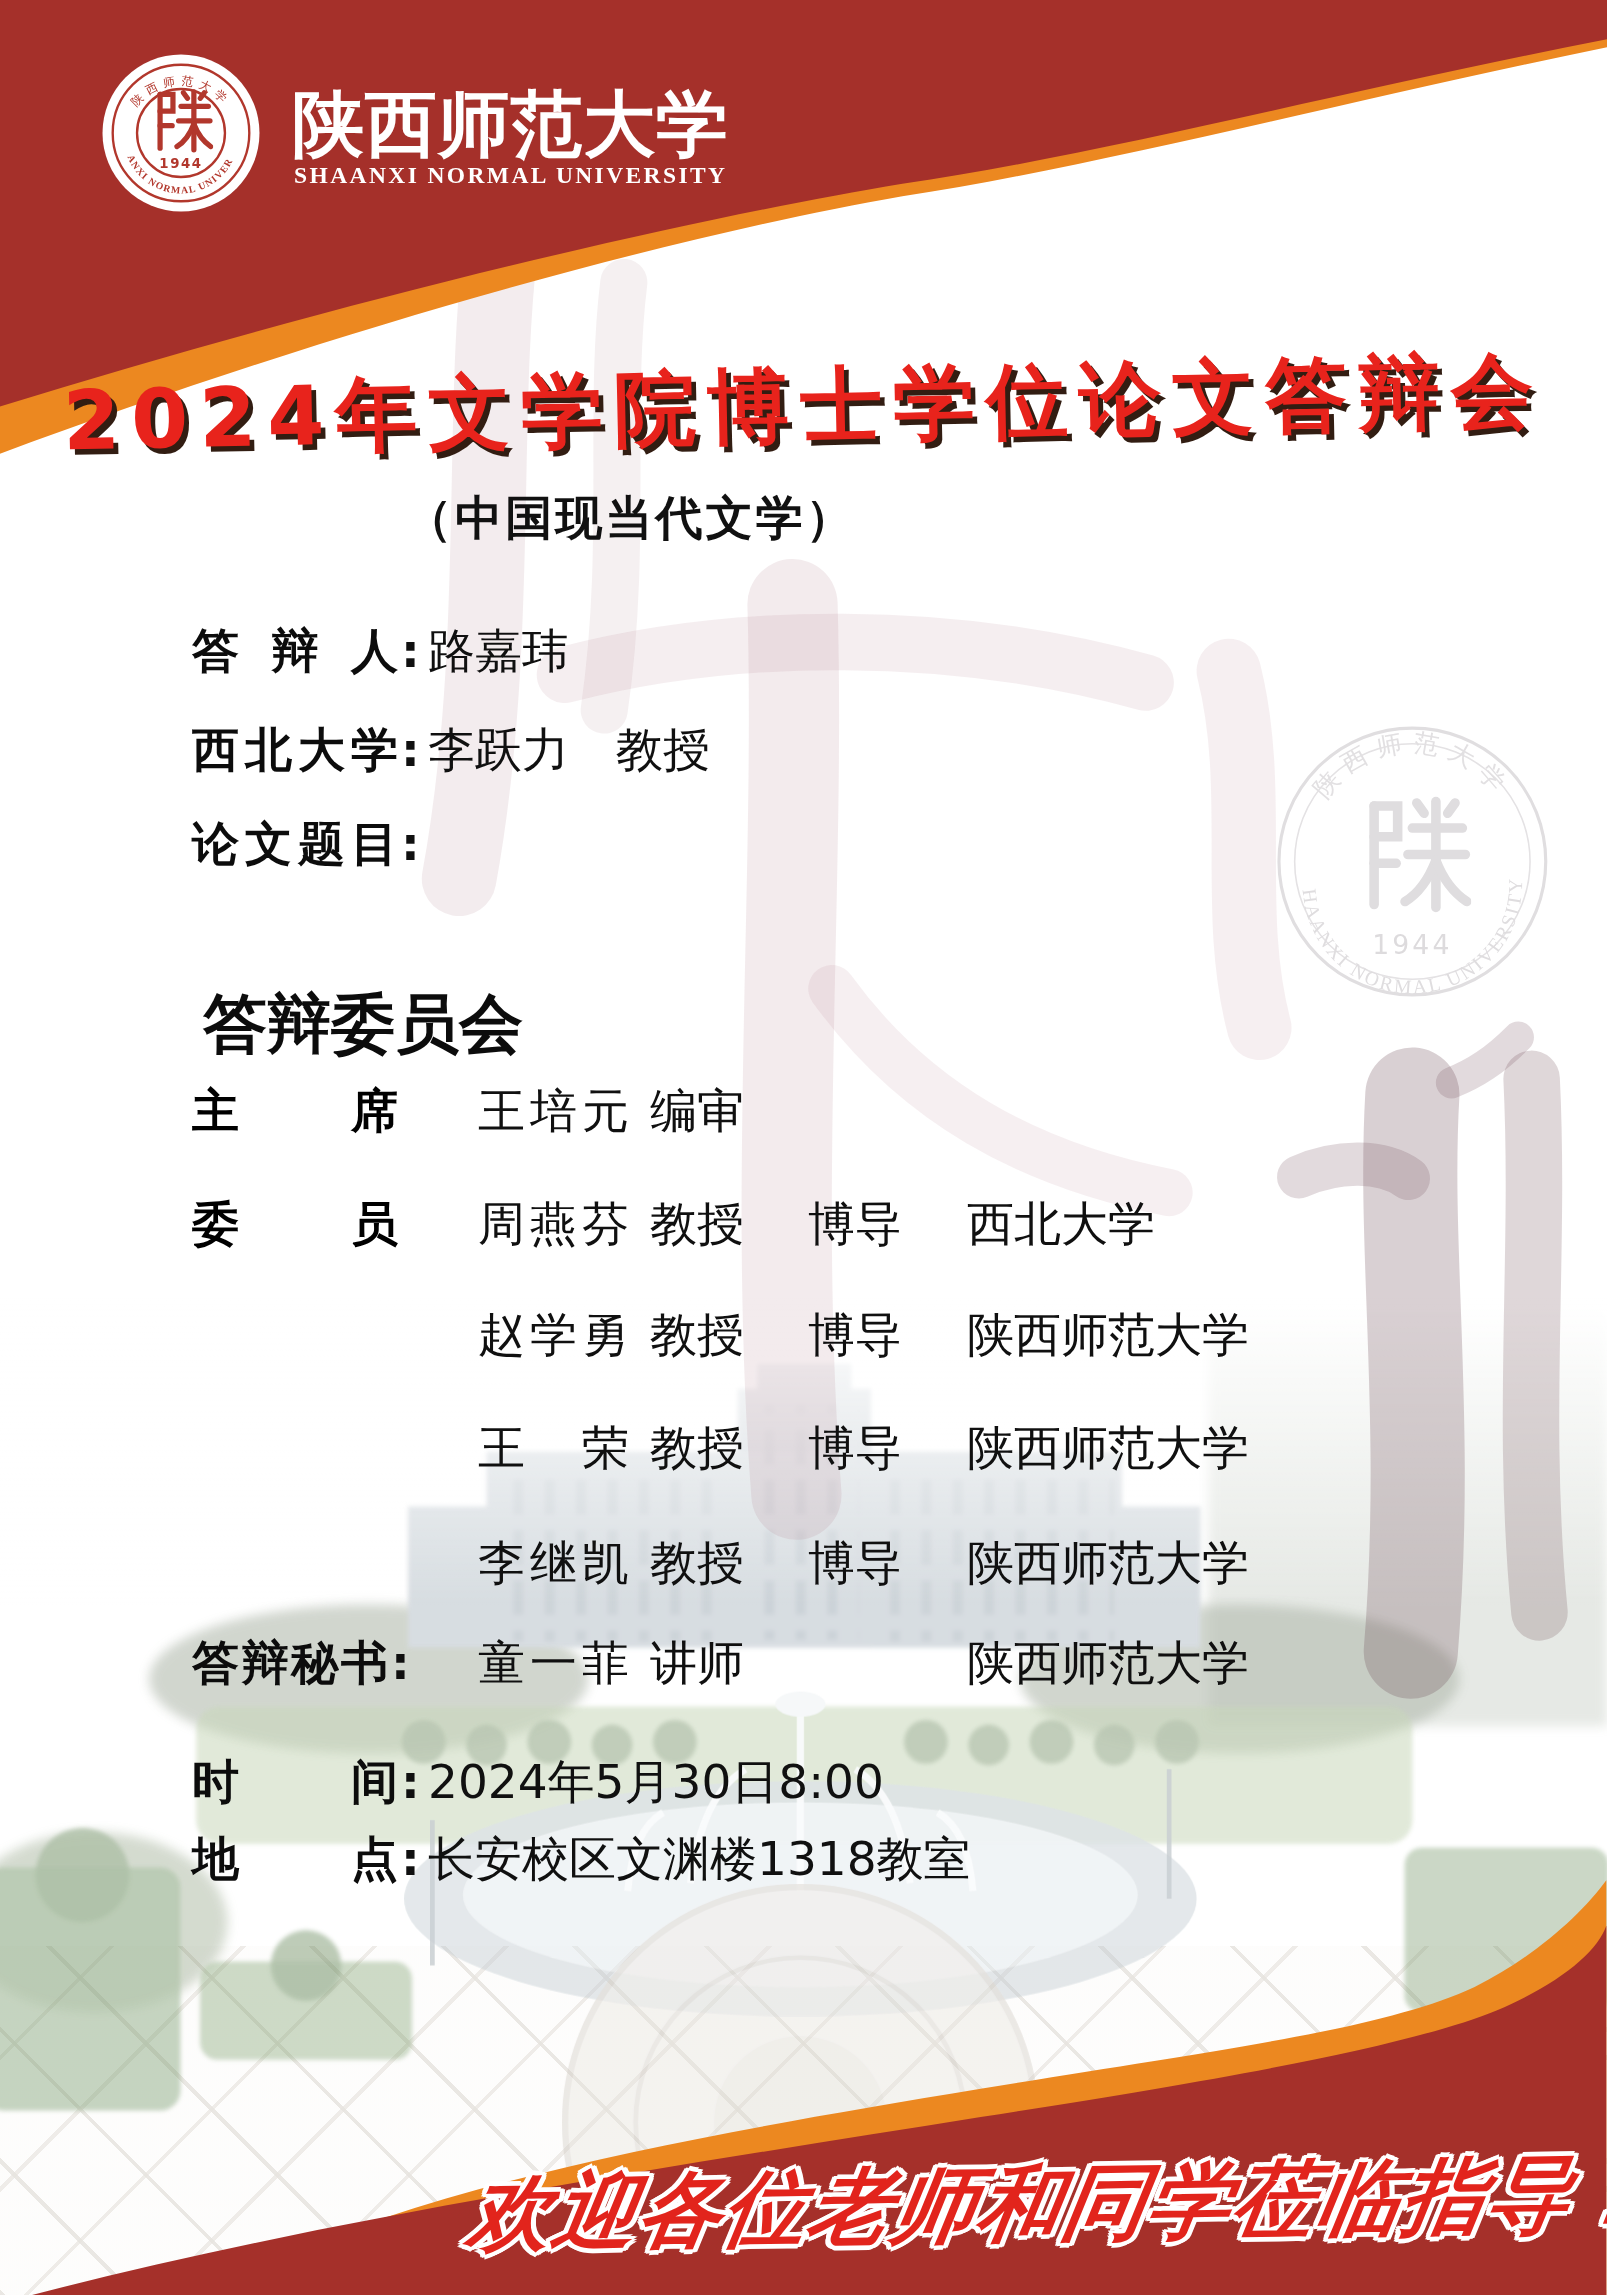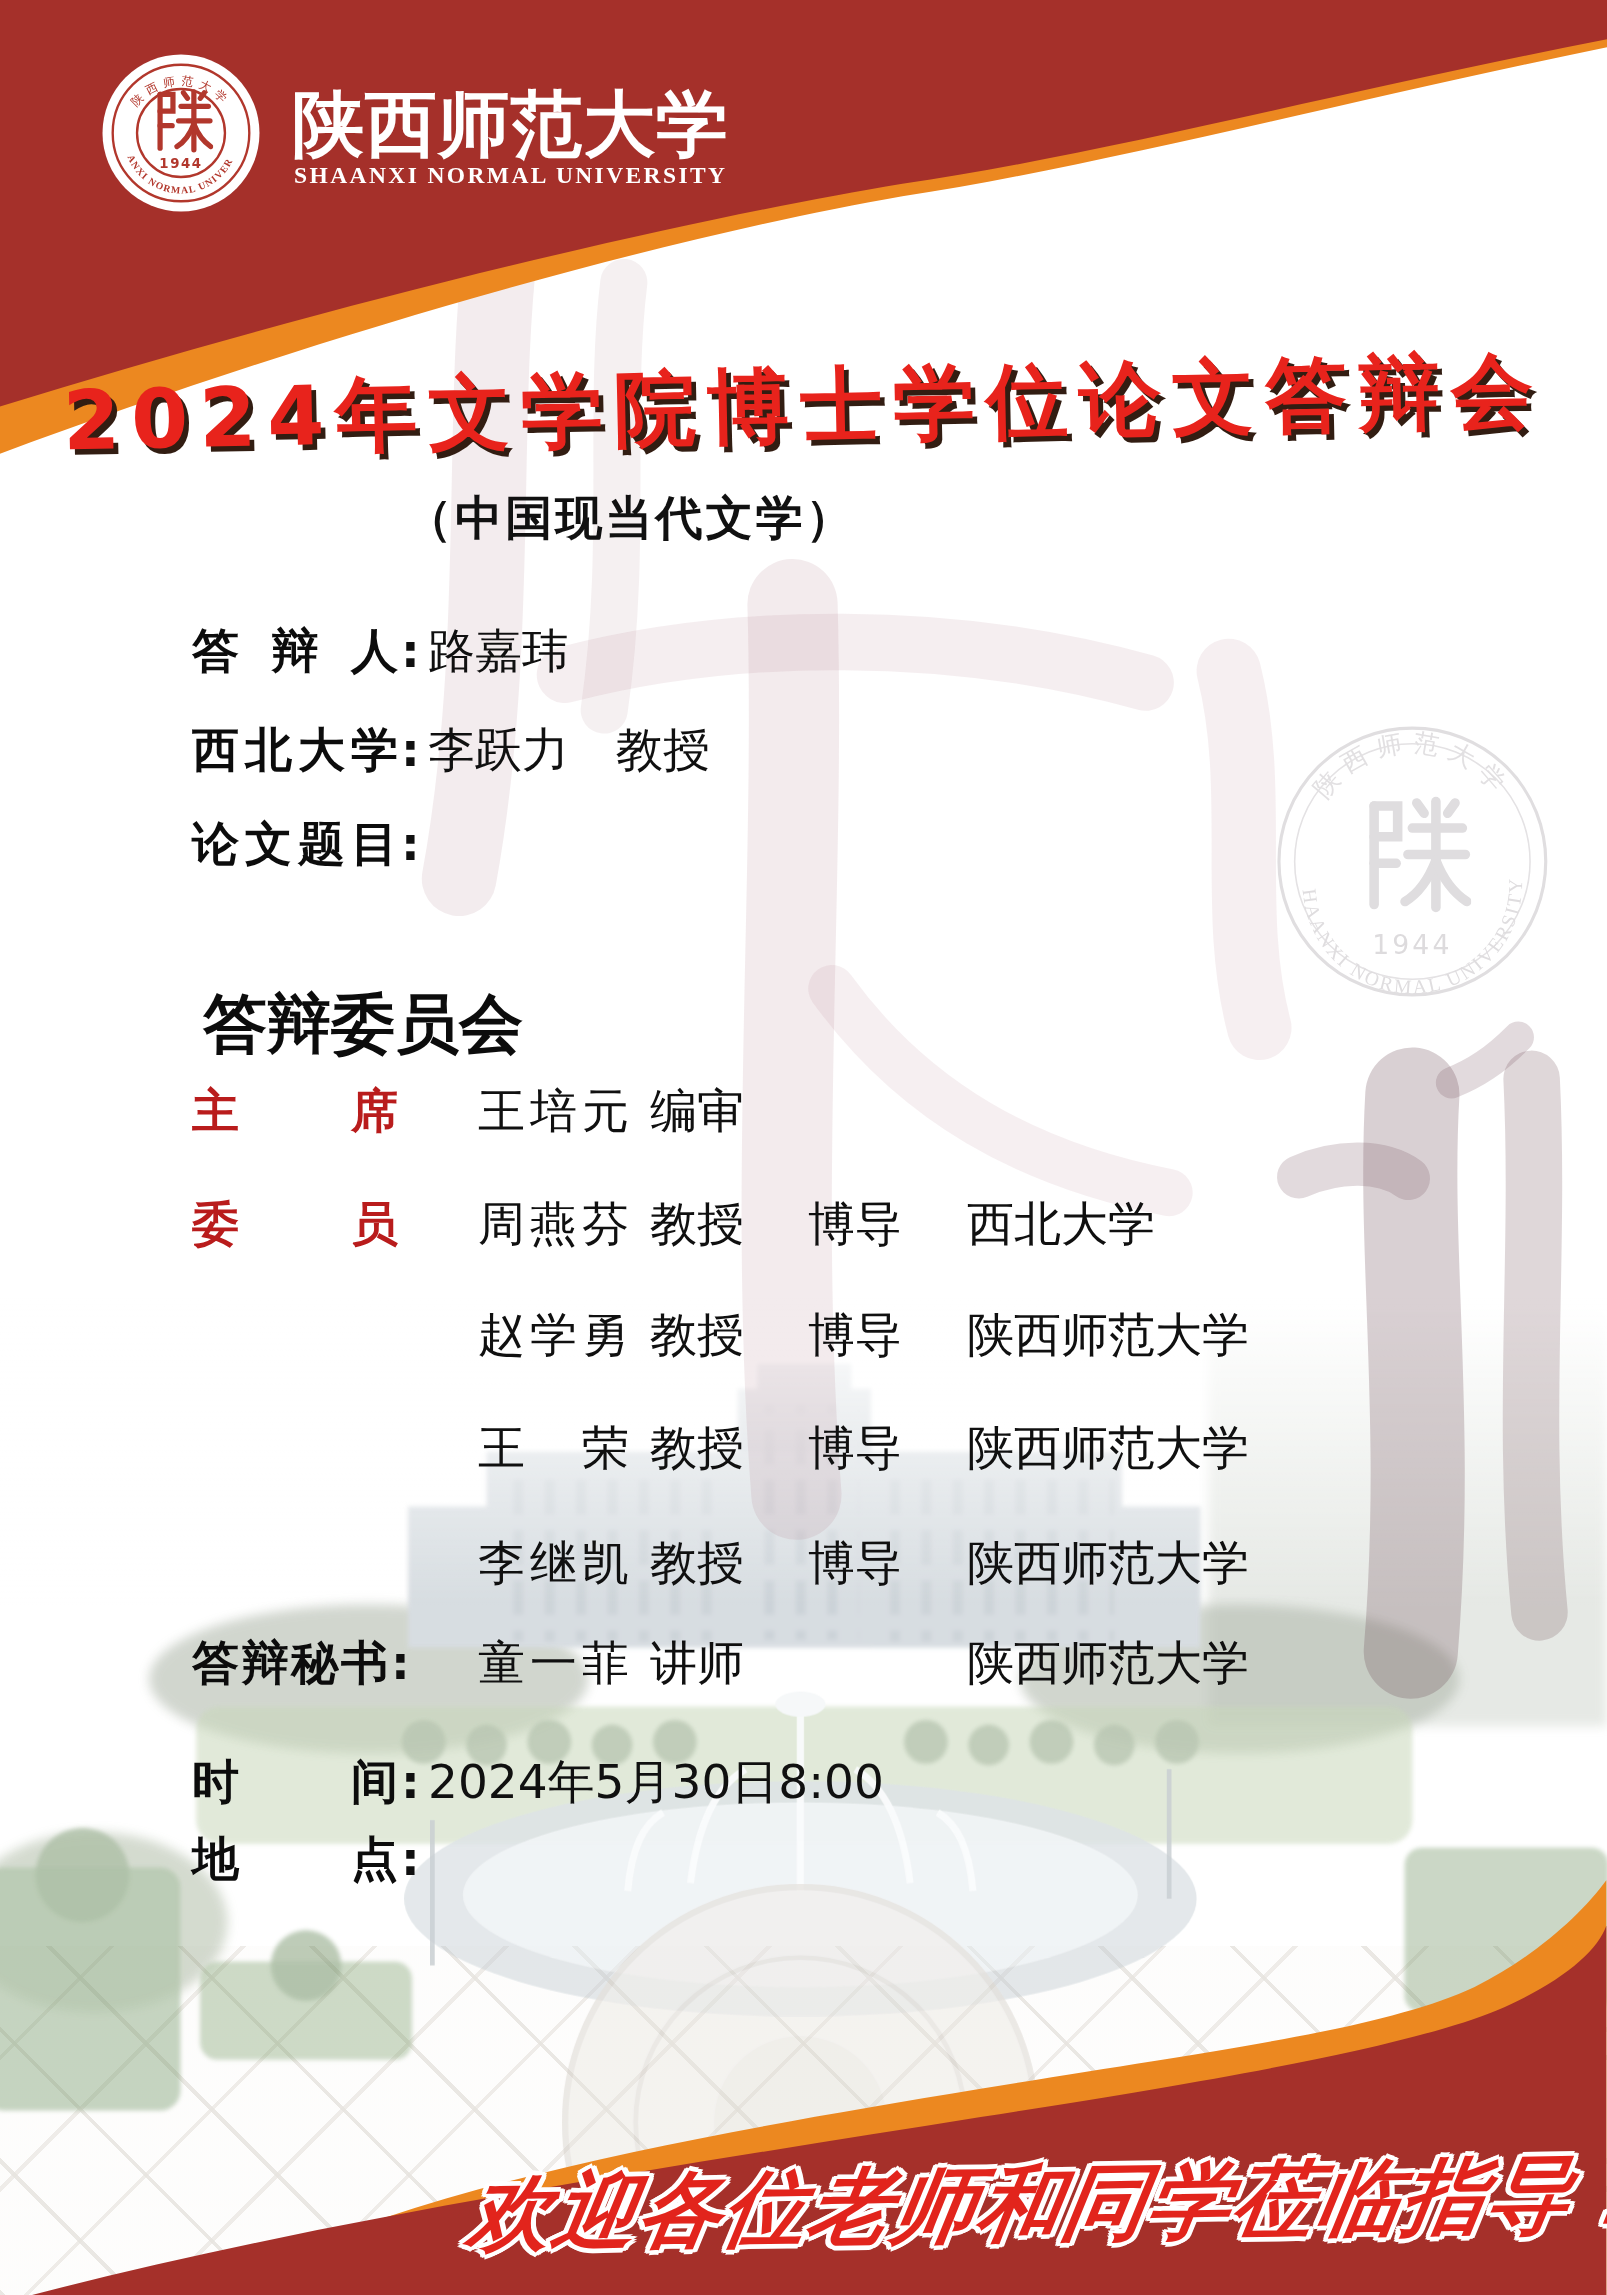--- a/index.html
+++ b/index.html
@@ -14,21 +14,21 @@
       repeating-linear-gradient(45deg, rgba(205,198,188,.9) 0 3.9px, rgba(244,242,238,.25) 3.9px 93px),
       repeating-linear-gradient(-45deg, rgba(205,198,188,.9) 0 3.9px, rgba(244,242,238,.25) 3.9px 93px);}
   #photo-fade{left:0;top:1271px;width:1607px;height:337px;
     background:linear-gradient(#ffffff 8%, rgba(255,255,255,0) 100%);}
   
   .row{position:absolute;left:0;width:1607px;height:63px;font-size:47px;line-height:1.12;color:#101010;white-space:nowrap;}
   .lblwrap{position:absolute;left:192px;}
   .lbl{display:inline-block;width:206px;text-align:justify;text-align-last:justify;font-weight:700;color:#0c0c0c;}
   .colon{font-weight:700;margin-left:3.1px;}
   .val{position:absolute;left:428px;font-weight:400;}
-  .c-role{position:absolute;left:192px;width:206px;text-align:justify;text-align-last:justify;font-weight:700;color:#b91c1c;}
+  .c-role{position:absolute;left:192px;width:206px;text-align:justify;text-align-last:justify;font-weight:700;color:#000000;}
   .c-name{position:absolute;left:438px;width:151px;text-align:justify;text-align-last:justify;margin-left:40px;}
   .c-title{position:absolute;left:650px;}
   .c-tutor{position:absolute;left:808px;}
   .c-org{position:absolute;left:967px;}
   #committee-heading{position:absolute;left:192px;top:981px;font-size:64px;font-weight:700;color:#0c0c0c;margin-left:11px;}
   
   #brand-cn{left:292px;top:77px;font-size:72px;font-weight:700;color:#ffffff;letter-spacing:0.8px;white-space:nowrap;}
   #brand-en{left:294px;top:162px;font-size:23.5px;font-weight:700;color:#ffffff;letter-spacing:2.4px;
             font-family:"Liberation Serif","DejaVu Serif",serif;white-space:nowrap;}
   
@@ -266,20 +266,21 @@
     <span class="c-title">讲师</span>
     <span class="c-org">陕西师范大学</span>
   </div>
 
   <div class="row z5" style="top:1756px">
     <span class="lblwrap"><span class="lbl">时间</span><span class="colon">:</span></span>
     <span class="val">2024年5月30日8:00</span>
   </div>
   <div class="row z5" style="top:1833px">
     <span class="lblwrap"><span class="lbl">地点</span><span class="colon">:</span></span>
+    <span class="val">长安校区文渊楼1318教室</span>
   </div>
 
   <svg class="abs z4" style="left:0;top:1805px" width="1607" height="490" viewBox="0 0 2048 625">
     <path d="M336,584 C600,472 900,420 1250,362 C1540,314 1760,288 1880,232 C1956,194 2016,140 2048,96 L2048,625 L336,625 Z" fill="#ec8820"></path>
     <path d="M40,625 C420,526 850,462 1250,398 C1560,350 1795,308 1908,262 C1988,228 2036,188 2048,154 L2048,625 Z" fill="#a5302a"></path>
   </svg>
 
   <div id="welcome" class="abs z5">欢迎各位老师和同学莅临指导！</div>
 
 </div>

